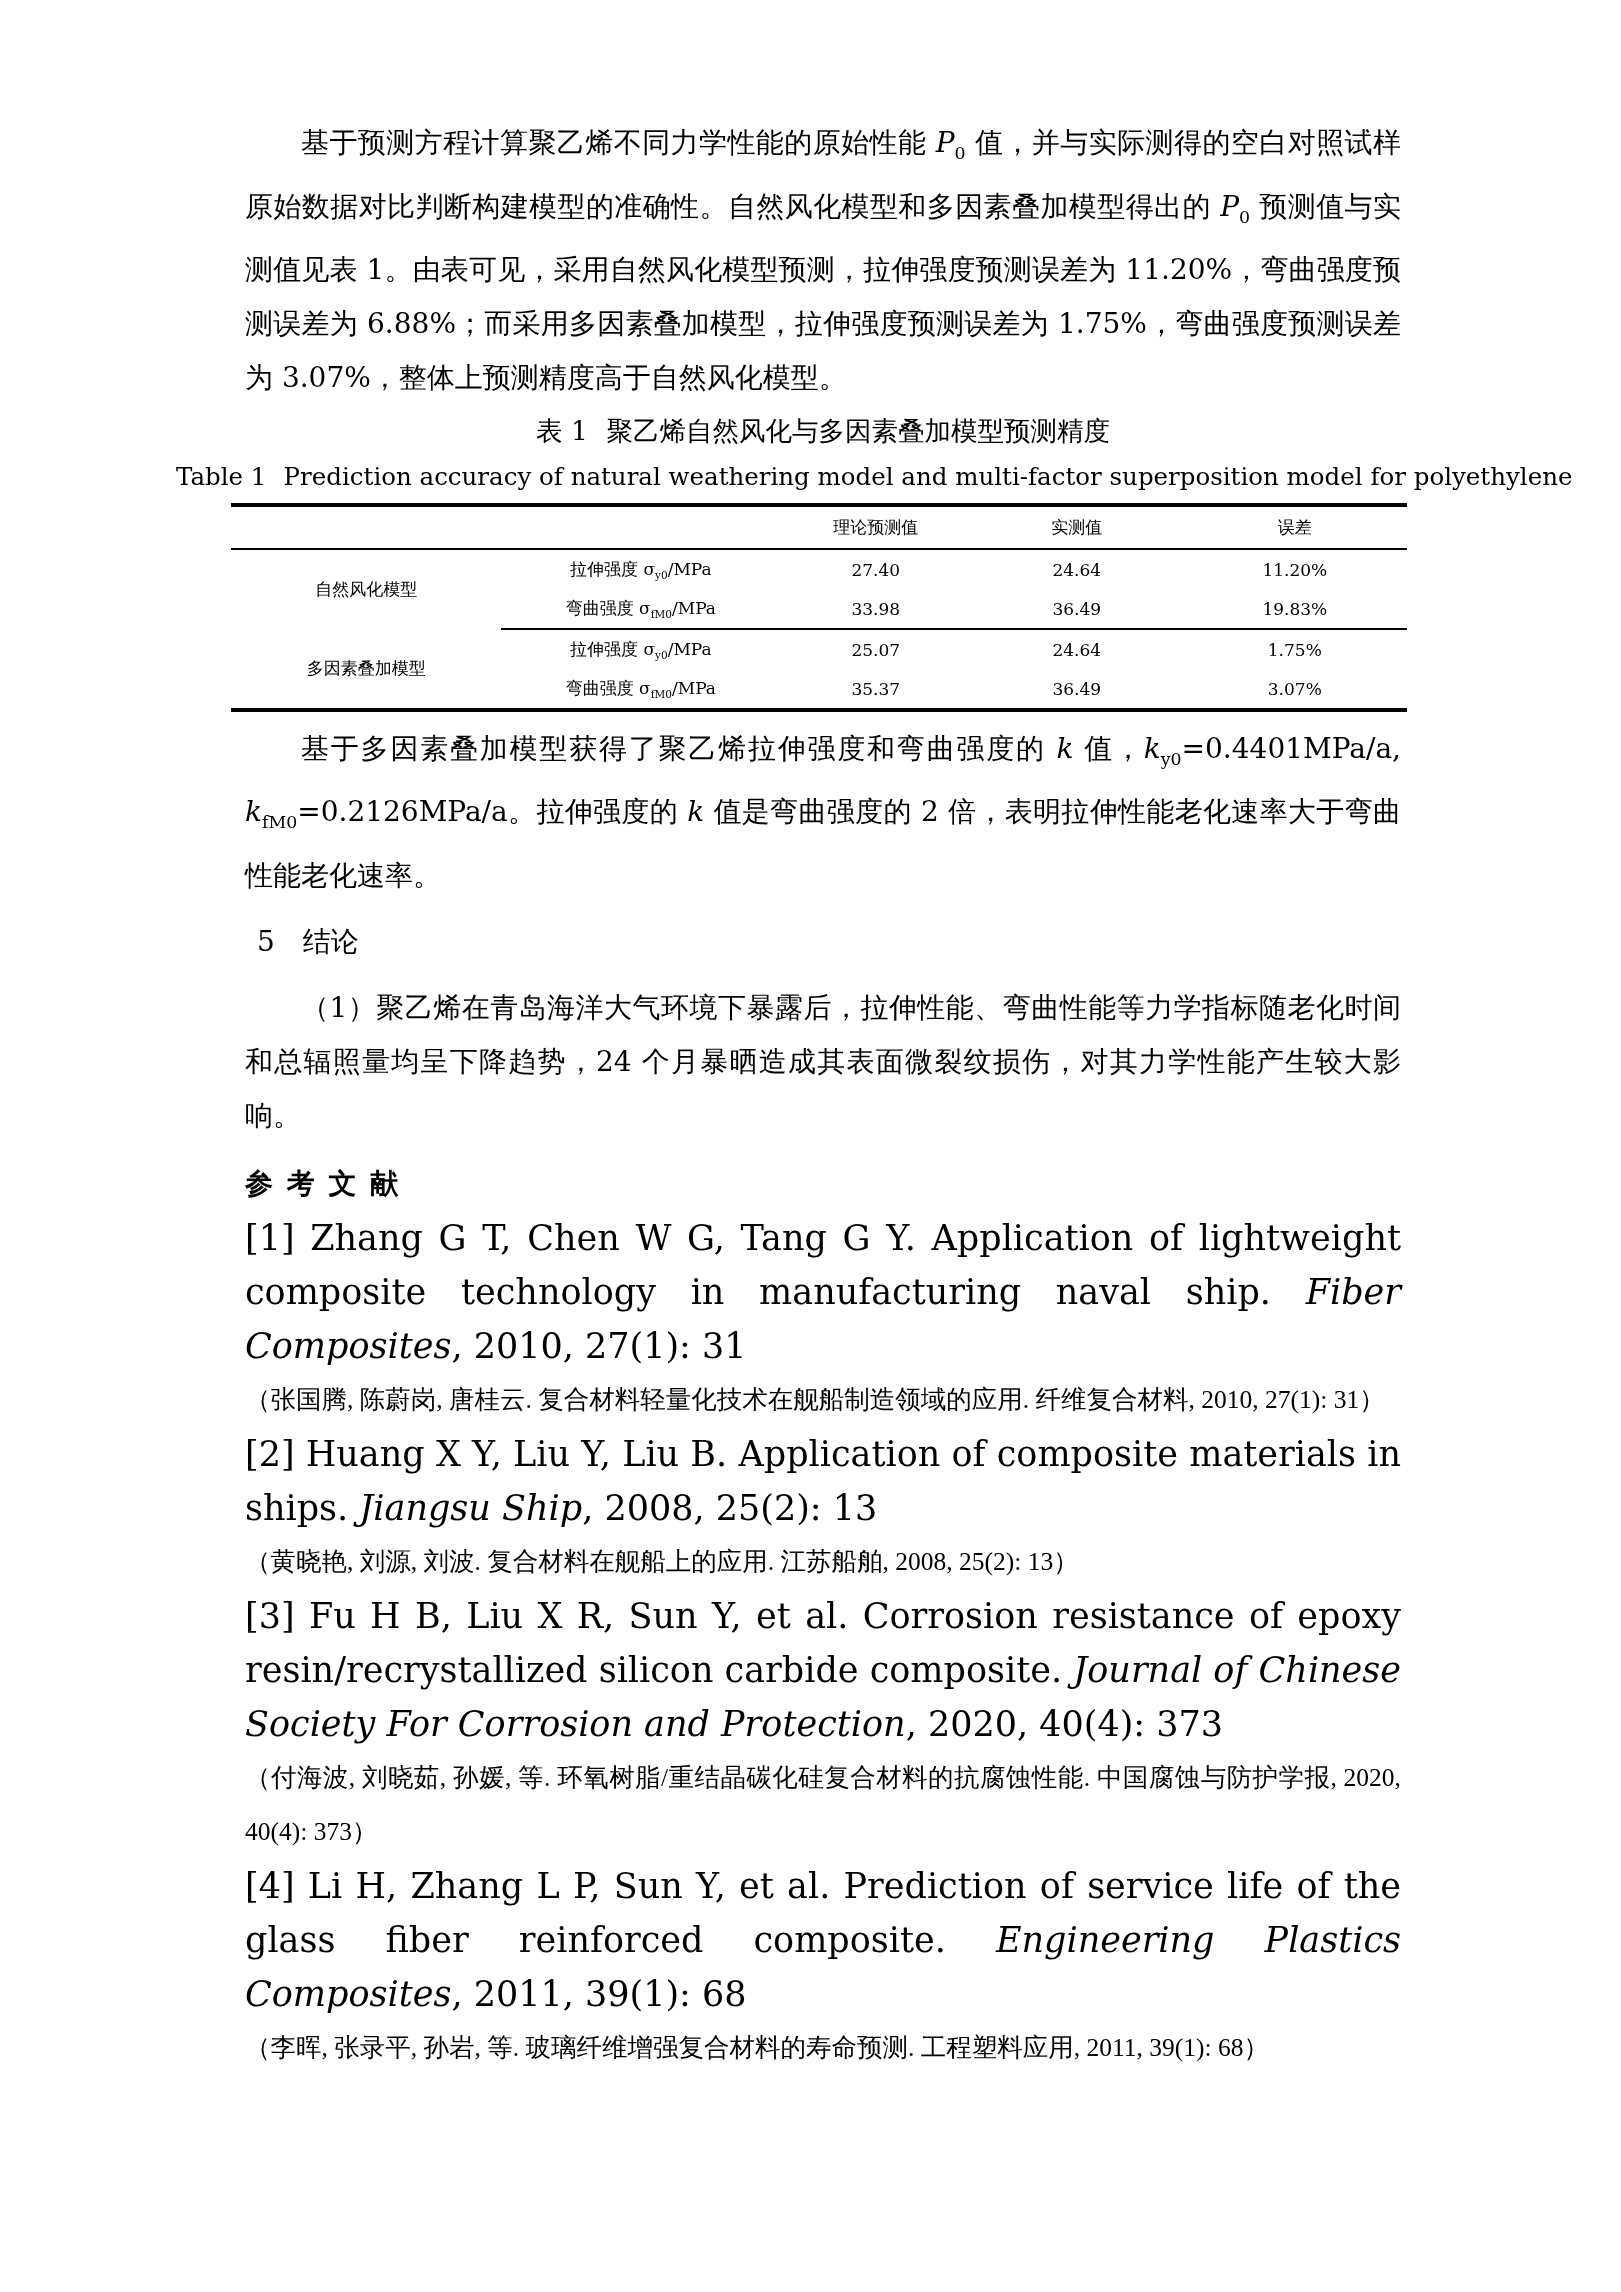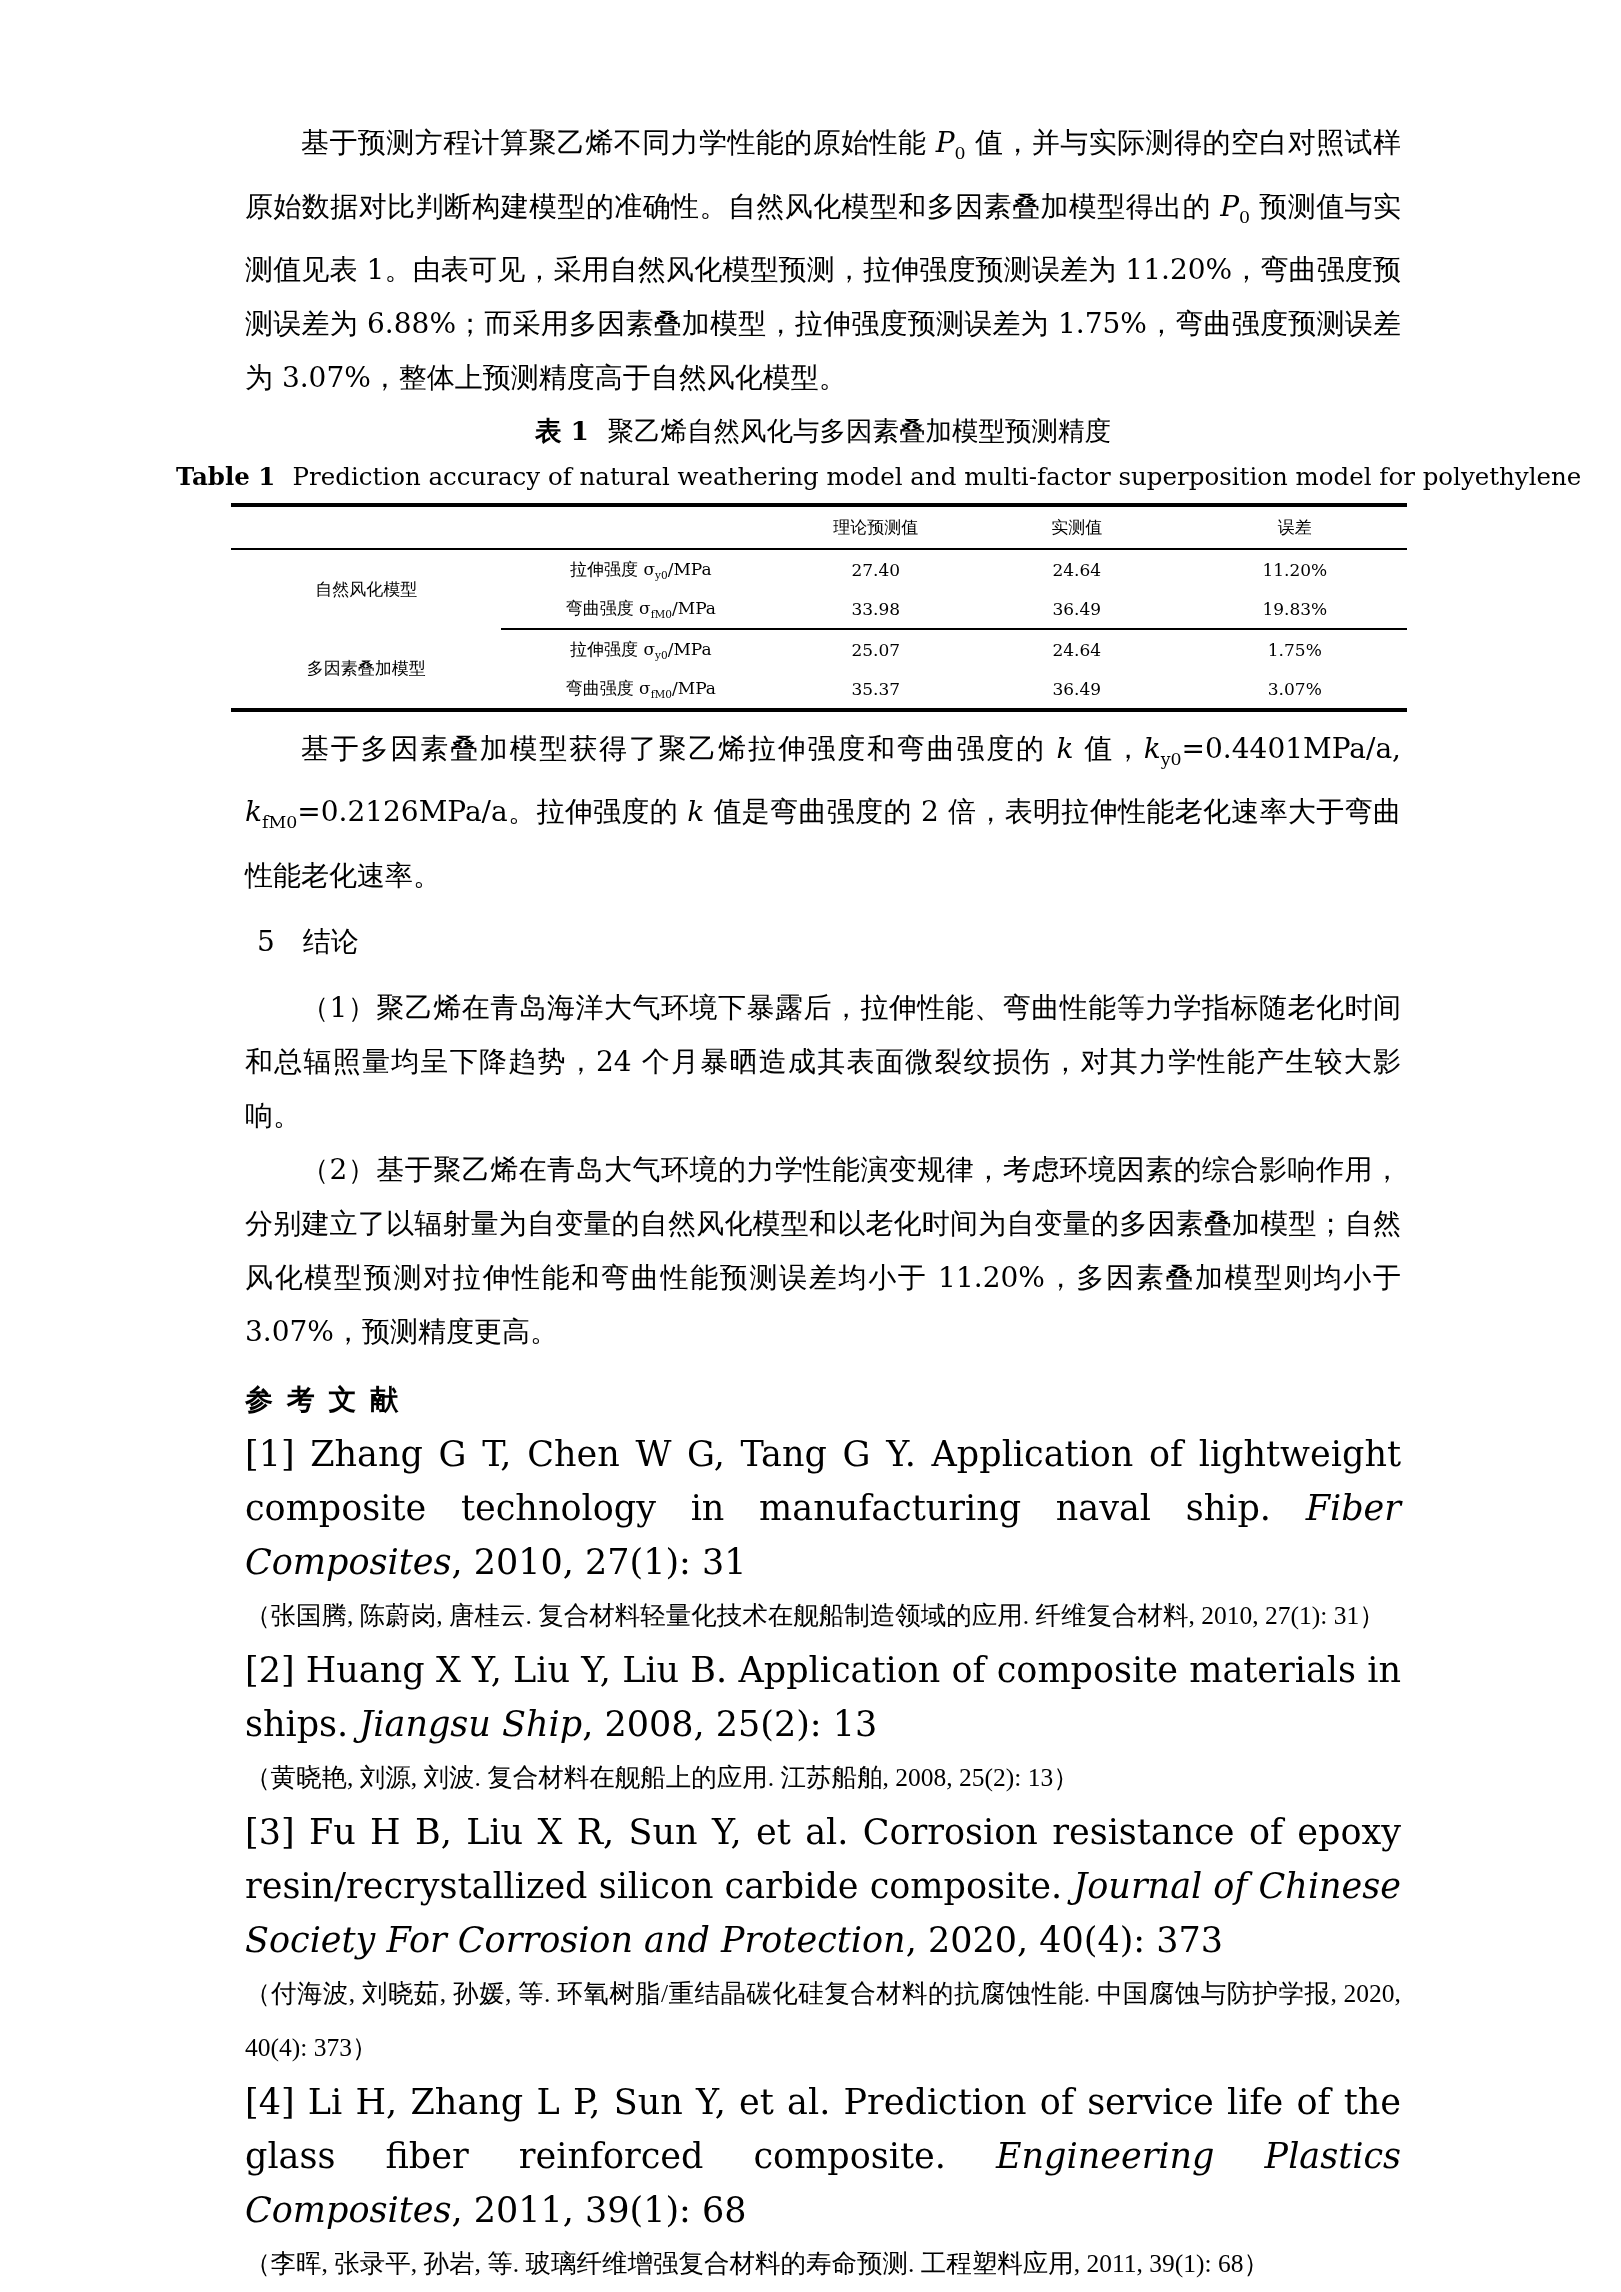--- a/index.html
+++ b/index.html
@@ -19,21 +19,21 @@
   .var{font-style:italic;}
   sub.vsub{font-size:0.62em;font-style:normal;}
   .caption-zh{
     margin-top:5.9px;
     text-align:center;font-size:26.5px;line-height:39px;white-space:nowrap;
   }
   .caption-en{
     text-align:center;font-size:24.5px;line-height:37px;white-space:nowrap;
     margin:8px -69px;
   }
-  .cap-label{font-weight:bold;}
+  .cap-label{font-weight:normal;}
   .cap-text{margin-left:0.7em;}
   table.t1{
     border-collapse:collapse;table-layout:fixed;
     width:1176px;margin-left:-13.7px;margin-top:7.8px;margin-bottom:9.8px;
     border-top:4.9px solid #000;border-bottom:4.9px solid #000;
     font-size:17px;
   }
   table.t1 td{
     text-align:center;vertical-align:middle;
     height:39px;padding:0;font-weight:normal;
@@ -98,21 +98,20 @@
       <td>3.07%</td>
     </tr>
   </tbody>
     </table>
 
   <p class="body-para"><span>基于多因素叠加模型获得了聚乙烯拉伸强度和弯曲强度的 </span><span class="var">k</span><span> 值，</span><span class="var">k</span><sub class="vsub">y0</sub><span>=0.4401MPa/a, </span><span class="var">k</span><sub class="vsub">fM0</sub><span>=0.2126MPa/a。拉伸强度的 </span><span class="var">k</span><span> 值是弯曲强度的 2 倍，表明拉伸性能老化速率大于弯曲性能老化速率。</span></p>
 
   <h2 class="sec-head">5　结论</h2>
 
   <p class="body-para">（1）聚乙烯在青岛海洋大气环境下暴露后，拉伸性能、弯曲性能等力学指标随老化时间和总辐照量均呈下降趋势，24 个月暴晒造成其表面微裂纹损伤，对其力学性能产生较大影响。</p>
-  <p class="body-para">（2）基于聚乙烯在青岛大气环境的力学性能演变规律，考虑环境因素的综合影响作用，分别建立了以辐射量为自变量的自然风化模型和以老化时间为自变量的多因素叠加模型；自然风化模型预测对拉伸性能和弯曲性能预测误差均小于 11.20%，多因素叠加模型则均小于 3.07%，预测精度更高。</p>
 
   <h3 class="ref-head">参 考 文 献</h3>
 
   <div>
     <p class="ref-en"><span>[1] Zhang G T, Chen W G, Tang G Y. Application of lightweight composite technology in manufacturing naval ship. </span><i>Fiber Composites</i><span>, 2010, 27(1): 31</span></p>
     <p class="ref-cn">（张国腾, 陈蔚岗, 唐桂云. 复合材料轻量化技术在舰船制造领域的应用. 纤维复合材料, 2010, 27(1): 31）</p>
   </div>
   <div>
     <p class="ref-en"><span>[2] Huang X Y, Liu Y, Liu B. Application of composite materials in ships. </span><i>Jiangsu Ship</i><span>, 2008, 25(2): 13</span></p>
     <p class="ref-cn">（黄晓艳, 刘源, 刘波. 复合材料在舰船上的应用. 江苏船舶, 2008, 25(2): 13）</p>

